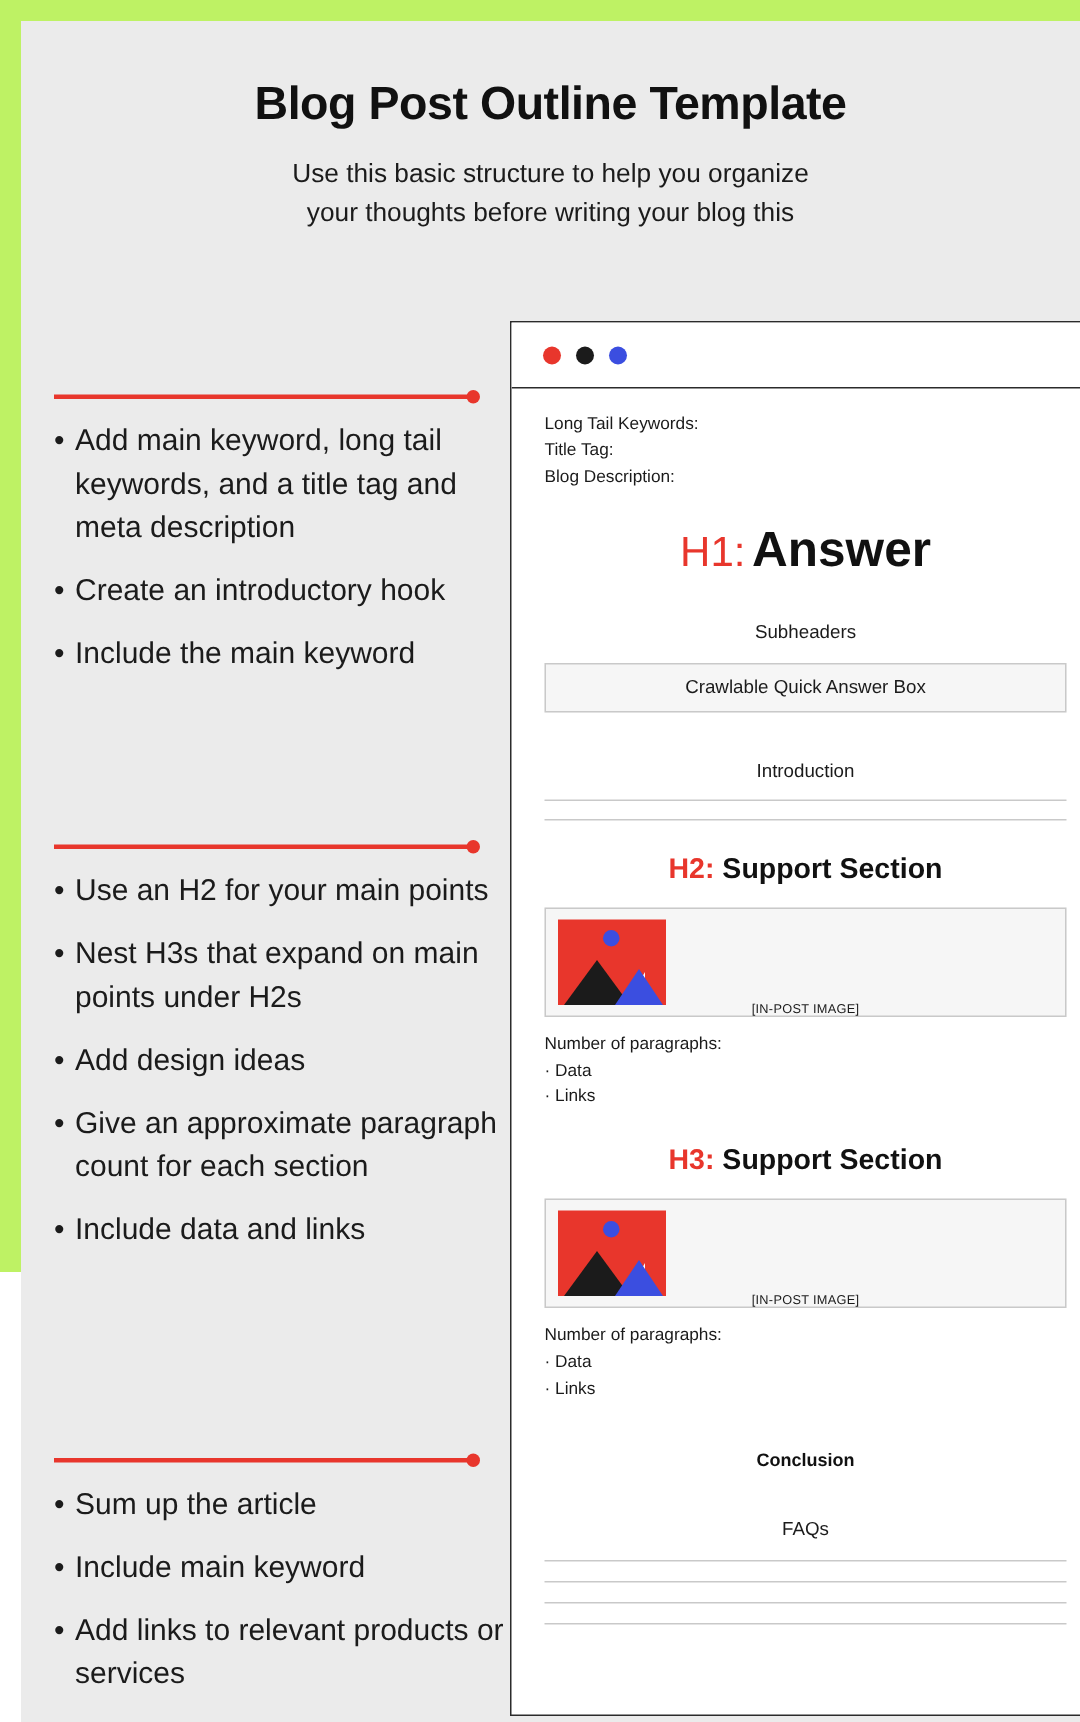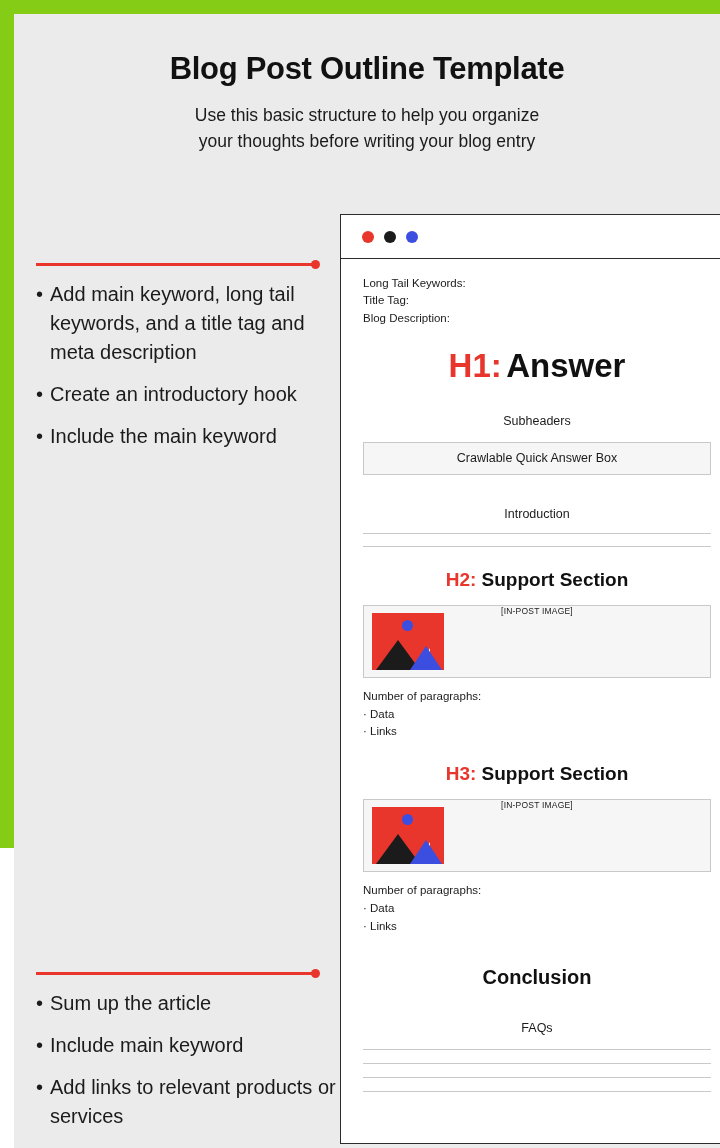--- a/index.html
+++ b/index.html
@@ -10,21 +10,21 @@
     width: 720px;
     height: 1148px;
     background: #ffffff;
     font-family: "Liberation Sans", sans-serif;
     overflow: hidden;
   }
   .page {
     position: relative;
     width: 720px;
     height: 848px;
-    background: #84cc16;
+    background: #bef264;
   }
   .sheet {
     position: absolute;
     left: 14px;
     top: 14px;
     width: 706px;
     height: 1134px;
     background: #ebebeb;
   }
   
@@ -133,22 +133,22 @@
     font-size: 11.5px;
     color: #1b1b1b;
     line-height: 1.5;
   }
   .h1-row {
     text-align: center;
     margin-top: 22px;
     line-height: 1;
   }
   .h1-tag {
-    font-size: 33px;
-    font-weight: bold;
+    font-size: 28px;
+    font-weight: normal;
     color: #e8362c;
   }
   .h1-text {
     font-size: 33px;
     font-weight: bold;
     color: #111111;
   }
   .centered-small {
     text-align: center;
     font-size: 12.5px;
@@ -178,21 +178,21 @@
     color: #111111;
   }
   .section-head .tag { color: #e8362c; }
   .img-box {
     margin-top: 14px;
     border: 1px solid #c9c9c9;
     background: #f6f6f6;
     height: 71px;
     position: relative;
     display: flex;
-    align-items: flex-start;
+    align-items: flex-end;
     justify-content: center;
   }
   .img-box .label {
     font-size: 8.5px;
     color: #1b1b1b;
     letter-spacing: 0.2px;
   }
   .thumb {
     position: absolute;
     left: 8px;
@@ -248,53 +248,63 @@
     margin-top: 10px;
   }
   .note-sub {
     font-size: 11.5px;
     color: #1b1b1b;
     line-height: 1.55;
   }
   .conclusion {
     text-align: center;
     margin-top: 30px;
-    font-size: 20px;
+    font-size: 12px;
     font-weight: bold;
     color: #111111;
   }
   .faq-lines { margin-top: 14px; }
   .faq-lines .hl {
     border-top: 1px solid #c9c9c9;
     margin-top: 13px;
   }
 </style>
 </head>
 <body>
 
 <div class="page">
   <div class="sheet">
 
     <div class="header">
       <h1 class="title">Blog Post Outline Template</h1>
       <div class="subtitle">
         <div>Use this basic structure to help you organize</div>
-        <div>your thoughts before writing your blog entry</div>
+        <div>your thoughts before writing your blog this</div>
       </div>
     </div>
 
     <div class="left-col" style="top:249px;">
       <div class="rule"></div>
       <ul class="bullets">
         <li>Add main keyword, long tail keywords, and a title tag and meta description</li>
         <li>Create an introductory hook</li>
         <li>Include the main keyword</li>
       </ul>
     </div>
 
+    <div class="left-col" style="top:549px;">
+      <div class="rule"></div>
+      <ul class="bullets">
+        <li>Use an H2 for your main points</li>
+        <li>Nest H3s that expand on main points under H2s</li>
+        <li>Add design ideas</li>
+        <li>Give an approximate paragraph count for each section</li>
+        <li>Include data and links</li>
+      </ul>
+    </div>
 
     <div class="left-col" style="top:958px;">
       <div class="rule"></div>
       <ul class="bullets">
         <li>Sum up the article</li>
         <li>Include main keyword</li>
         <li>Add links to relevant products or services</li>
         <li>Add an FAQ section, if needed</li>
       </ul>
     </div>

